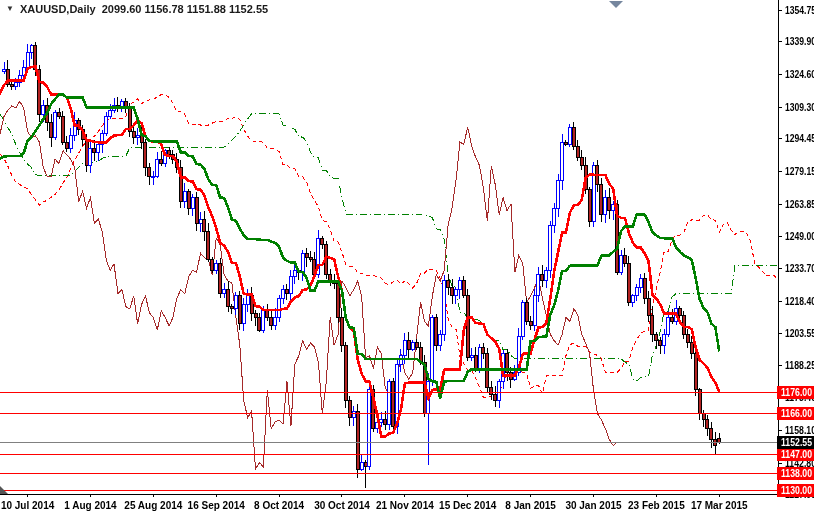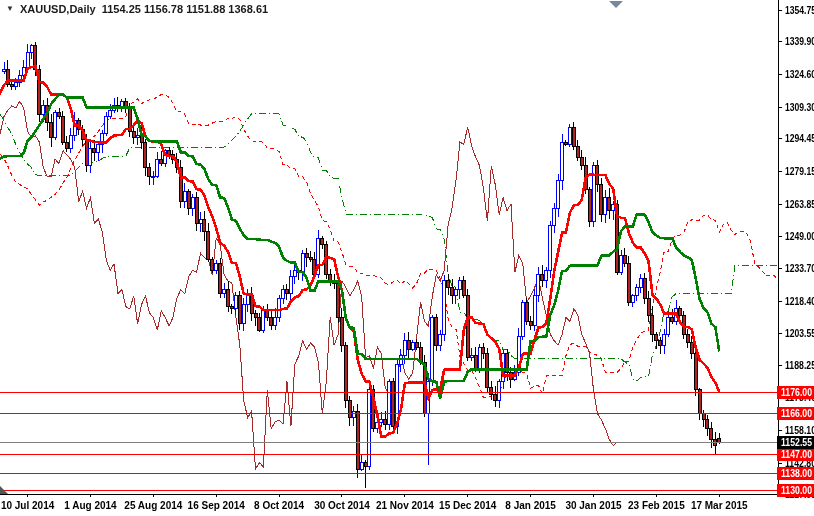--- a/index.html
+++ b/index.html
@@ -473,15 +473,15 @@
         <text x="781" y="494.38461538461536" font-size="10" font-weight="700" fill="#fff" textLength="31" lengthAdjust="spacingAndGlyphs">1130.00</text>
         <rect x="777" y="435.7008547008548" width="37" height="13" fill="#000000"></rect>
         <text x="781" y="446.2008547008548" font-size="10" font-weight="700" fill="#fff" textLength="31" lengthAdjust="spacingAndGlyphs">1152.55</text>
       </g>
       <polygon points="609,1 623,1 616,8" fill="#75869e"></polygon>
       <polygon points="0,486 8,494 0,494" fill="#555"></polygon>
     </svg>
   <div class="hdr">
     <span class="tri">▼</span>
     <span>XAUUSD,Daily</span>
-    <span>1154.25 1156.78 1151.88 1368.61</span>
+    <span>2099.60 1156.78 1151.88 1152.55</span>
   </div>
 </div>
 
 </body></html>

